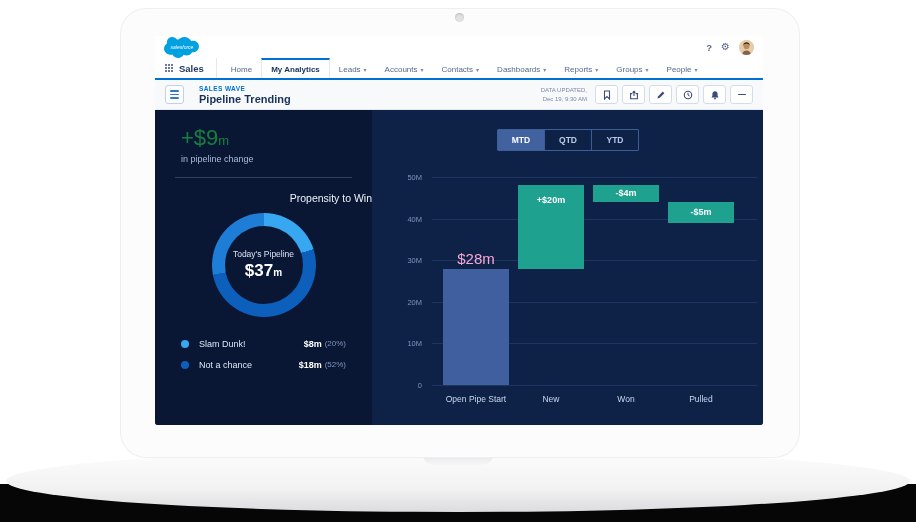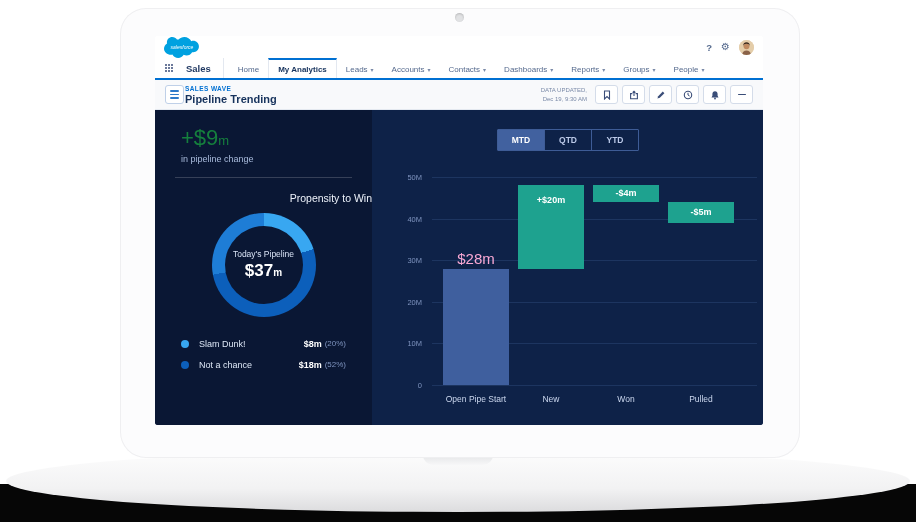--- a/index.html
+++ b/index.html
@@ -28,34 +28,34 @@
   .sf-logo span{position:absolute;left:0;top:7px;width:36px;text-align:center;
         font-size:5px;font-style:italic;color:#fff;}
   .topbar-right{margin-left:auto;display:flex;align-items:center;gap:9px;}
   .help-glyph{font-size:9.5px;color:#54698D;font-weight:bold;}
   .gear-glyph{font-size:10px;color:#54698D;line-height:1;}
   .avatar{width:15px;height:15px;border-radius:50%;overflow:hidden;background:#E8D4BC;}
 
   
   .navbar{height:20px;border-bottom:2px solid #0070D2;display:flex;align-items:stretch;
         padding-left:8px;background:#fff;}
-  .nav-app{display:flex;align-items:center;gap:13px;padding:0 12px 0 2px;
+  .nav-app{display:flex;align-items:center;gap:6px;padding:0 12px 0 2px;
         border-right:1px solid #E3E8F0;margin-right:5px;}
   .waffle{display:grid;grid-template-columns:repeat(3,2px);grid-gap:1px;}
   .waffle i{width:2px;height:2px;background:#3A4D78;border-radius:50%;}
   .nav-app-label{font-size:9.5px;font-weight:bold;color:#223A63;}
   .tab{display:flex;align-items:center;gap:3px;padding:0 9px;font-size:8px;color:#54698D;
         border-top:2px solid transparent;cursor:default;white-space:nowrap;}
   .tab.active{font-weight:bold;color:#16325C;border-top-color:#0070D2;
         border-left:1px solid #E3E8F0;border-right:1px solid #E3E8F0;}
   .tab .chev{font-size:6px;color:#7A8AA8;}
 
   
   .dashhead{height:29px;background:#F8F9FB;border-bottom:1px solid #E4E9F0;
-        display:flex;align-items:center;padding:0 10px;gap:1px;}
+        display:flex;align-items:center;padding:0 10px;gap:15px;}
   .menu-btn{width:17px;height:17px;background:#fff;border:1px solid #BFD0E8;border-radius:3px;
         display:flex;flex-direction:column;justify-content:center;align-items:center;gap:2px;}
   .menu-btn i{display:block;width:9px;height:1.5px;background:#2E7AC9;border-radius:1px;}
   .eyebrow{font-size:6.5px;font-weight:bold;letter-spacing:.4px;color:#0070D2;}
   .dash-title{font-size:11px;font-weight:bold;color:#16325C;margin-top:1px;}
   .dh-right{margin-left:auto;display:flex;align-items:center;gap:4px;}
   .updated{font-size:6px;color:#7A8AA8;text-align:right;line-height:1.35;margin-right:4px;}
   .tool-btn{width:21px;height:17px;background:#fff;border:1px solid #D4DCE9;border-radius:3px;
         display:flex;align-items:center;justify-content:center;color:#3A4D78;}
   .dash-bar{width:8px;height:1.5px;background:#3A4D78;border-radius:1px;}

